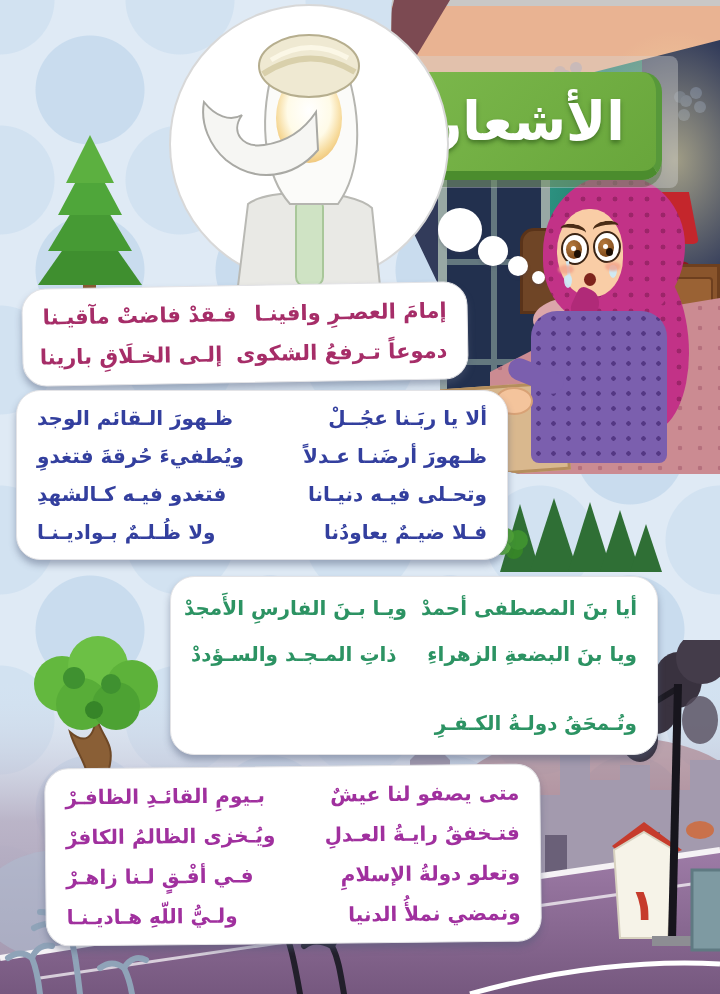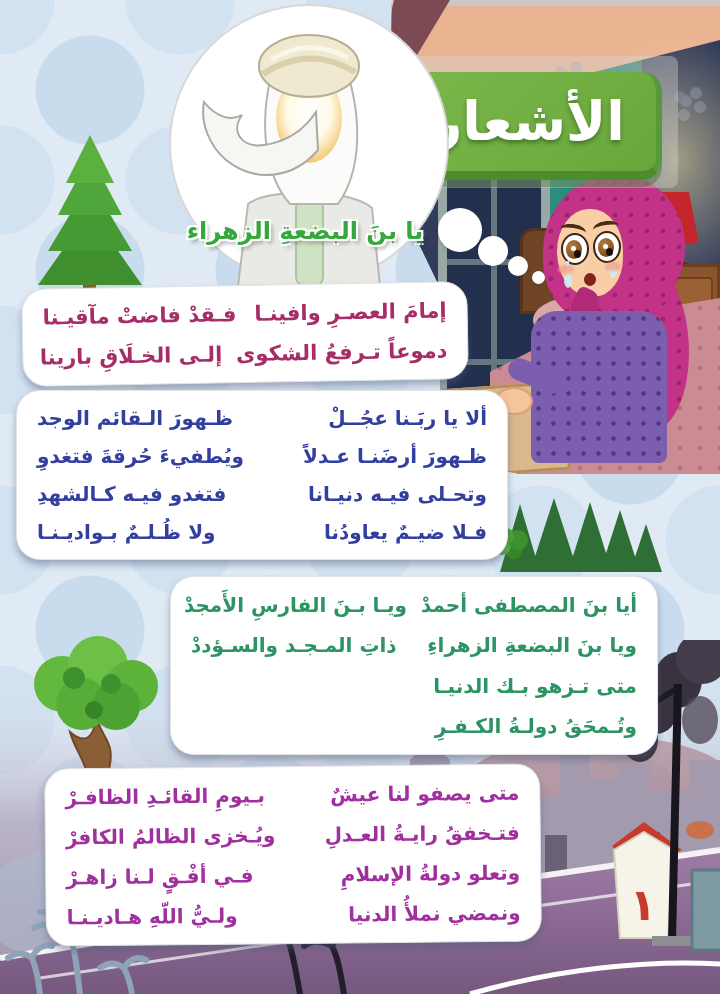--- a/index.html
+++ b/index.html
@@ -304,21 +304,20 @@
       <path d="M103,58 Q141,34 180,56" stroke="#fbf7e6" stroke-width="5" fill="none"></path>
       <path d="M150,148 C126,176 88,182 58,158 C42,144 32,122 36,100 C47,114 62,120 74,113 C62,130 74,146 96,143 C118,140 136,128 148,110 Z" fill="#f6f6f3" stroke="#a9a9a4" stroke-width="2"></path>
     </svg>
   </div>
 
   <div class="abs bubble" style="left:438px;top:208px;width:44px;height:44px;"></div>
   <div class="abs bubble" style="left:478px;top:236px;width:30px;height:30px;"></div>
   <div class="abs bubble" style="left:508px;top:256px;width:20px;height:20px;"></div>
   <div class="abs bubble" style="left:532px;top:271px;width:13px;height:13px;"></div>
 
-  <div class="abs subtitle">يا بنَ البضعةِ الزهراء</div>
 
   <div class="abs stanza stanza-1" style="color: rgb(166, 45, 104);">
     <div class="verse">
       <span>إمامَ العصـرِ وافينـا</span>
       <span>فـقدْ فاضتْ مآقيـنا</span>
     </div>
     <div class="verse">
       <span>دموعاً تـرفعُ الشكوى</span>
       <span>إلـى الخـلَاقِ بارينا</span>
     </div>
@@ -346,21 +345,20 @@
   <div class="abs stanza stanza-3" style="color: rgb(44, 147, 99);">
     <div class="verse">
       <span>أيا بنَ المصطفى أحمدْ</span>
       <span>ويـا بـنَ الفارسِ الأَمجدْ</span>
     </div>
     <div class="verse">
       <span>ويا بنَ البضعةِ الزهراءِ</span>
       <span>ذاتِ المـجـد والسـؤددْ</span>
     </div>
     <div class="verse">
-      <span>متى تـزهو بـك الدنيـا</span>
     </div>
     <div class="verse">
       <span>وتُـمحَقُ دولـةُ الكـفـرِ</span>
     </div>
   </div>
 
   <div class="abs stanza stanza-4" style="color: rgb(160, 48, 158);">
     <div class="verse">
       <span>متى يصفو لنا عيشٌ</span>
       <span>بـيومِ القائـدِ الظافـرْ</span>

